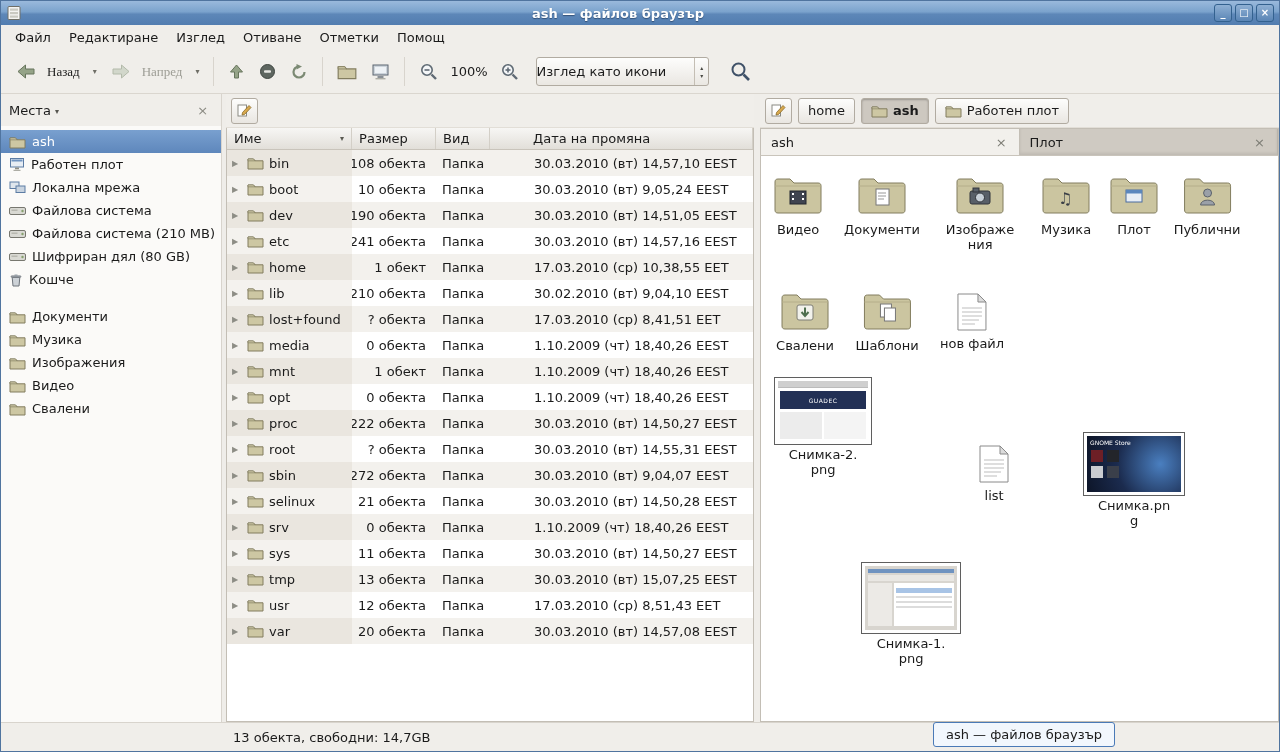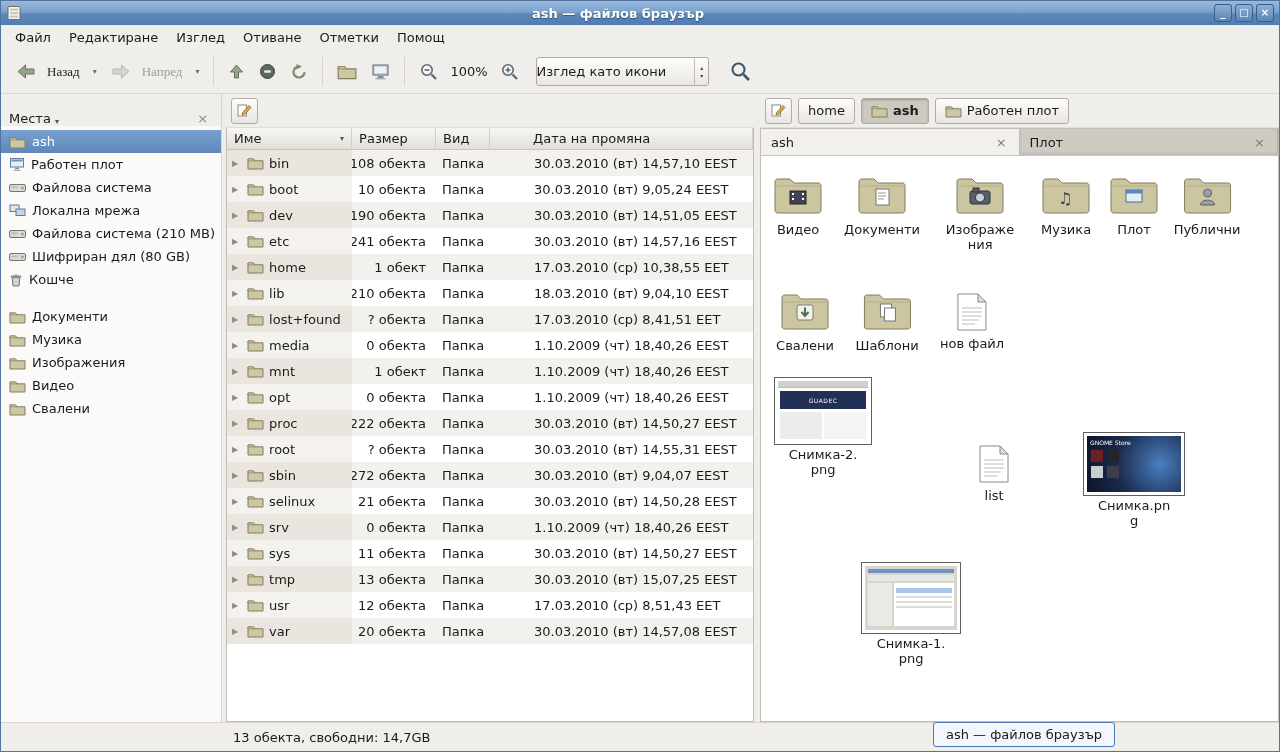--- a/index.html
+++ b/index.html
@@ -18,21 +18,21 @@
 .chev{font-size:8px;color:#6e6e66;margin-left:2px;}
 .tbtn.disabled{color:#9d9d95;}
 .tsep{width:1px;align-self:stretch;margin:7px 7px;background:#D8D4CD;}
 .zoom-label{padding:0 5px;}
 .combo{height:29px;margin-left:10px;display:flex;align-items:center;border:1px solid #B1ABA1;border-radius:3px;background:linear-gradient(#FDFDFC,#EAE7E2);}
 .combo-label{padding-right:28px;}
 .combo-spin{display:flex;flex-direction:column;align-items:center;justify-content:center;border-left:1px solid #C4BEB4;height:100%;padding:0 5px;font-size:6px;color:#4a4a44;line-height:1.25;}
 .search-btn{margin-left:14px;width:34px;height:32px;display:flex;align-items:center;justify-content:center;}
 .main{flex:1;display:flex;min-height:0;}
 .sidebar{flex:0 0 218px;background:#FBFAF8;display:flex;flex-direction:column;border-right:1px solid #D8D4CD;}
-.sidebar-header{height:32px;flex:0 0 32px;display:flex;align-items:flex-end;padding:0 8px;background:#F0EEEA;}
+.sidebar-header{height:32px;flex:0 0 32px;display:flex;align-items:center;padding:0 8px;background:#F0EEEA;}
 .sidebar-title{margin-right:4px;}
 .sidebar-chev{font-size:8px;color:#55554f;flex:1;text-align:left;padding-top:3px;}
 .sidebar-close{color:#8a8a82;font-size:13px;padding:0 5px;}
 .sidebar-list{flex:1;padding-top:4px;overflow:hidden;}
 .place-item{height:23px;display:flex;align-items:center;gap:6px;padding:0 6px 0 8px;white-space:nowrap;}
 .place-item.selected{background:linear-gradient(#79A0CF,#5E87BC);color:#fff;}
 .place-sep{height:14px;}
 .picon{display:inline-flex;align-items:center;flex:0 0 auto;}
 .vsplit{flex:0 0 4px;background:#EFEDE9;}
 .vsplit2{flex:0 0 6px;background:#EFEDE9;}
@@ -232,36 +232,36 @@
                 <rect x="1.5" y="1.5" width="13" height="8.5" fill="#E7EDF4" stroke="#5C7CA4"></rect>
                 <rect x="2.5" y="2.5" width="11" height="2" fill="#6F93C0"></rect>
                 <rect x="6" y="10.5" width="4" height="1.8" fill="#8D8D85"></rect>
                 <rect x="4.5" y="12.8" width="7" height="1.2" fill="#ADADA5"></rect>
               </svg>
             </span>
             <span>Работен плот</span>
           </div>
           <div class="place-item">
             <span class="picon">
+              <svg width="17" height="13" viewBox="0 0 17 13">
+                <rect x="1" y="1" width="9" height="6.5" fill="#DFE6ED" stroke="#5C7CA4"></rect>
+                <rect x="7" y="5" width="9" height="6.5" fill="#C9D4E0" stroke="#5C7CA4"></rect>
+              </svg>
+            </span>
+            <span>Локална мрежа</span>
+          </div>
+          <div class="place-item">
+            <span class="picon">
               <svg width="17" height="12" viewBox="0 0 17 12">
                 <rect x="0.5" y="2.5" width="16" height="7" rx="1.5" fill="#D9D9D3" stroke="#77776F"></rect>
                 <circle cx="13.5" cy="6" r="1.2" fill="#86A06E"></circle>
                 <rect x="2.5" y="4.5" width="6" height="1.5" fill="#B8B8B0"></rect>
               </svg>
             </span>
             <span>Файлова система</span>
-          </div>
-          <div class="place-item">
-            <span class="picon">
-              <svg width="17" height="13" viewBox="0 0 17 13">
-                <rect x="1" y="1" width="9" height="6.5" fill="#DFE6ED" stroke="#5C7CA4"></rect>
-                <rect x="7" y="5" width="9" height="6.5" fill="#C9D4E0" stroke="#5C7CA4"></rect>
-              </svg>
-            </span>
-            <span>Локална мрежа</span>
           </div>
           <div class="place-item">
             <span class="picon">
               <svg width="17" height="12" viewBox="0 0 17 12">
                 <rect x="0.5" y="2.5" width="16" height="7" rx="1.5" fill="#D9D9D3" stroke="#77776F"></rect>
                 <circle cx="13.5" cy="6" r="1.2" fill="#86A06E"></circle>
                 <rect x="2.5" y="4.5" width="6" height="1.5" fill="#B8B8B0"></rect>
               </svg>
             </span>
             <span>Файлова система (210 MB)</span>
@@ -446,21 +446,21 @@
                 <span class="picon">
                   <svg width="17" height="14" viewBox="0 0 17 14">
                     <path d="M1 3 L6.5 3 L8 4.8 L16 4.8 L16 13 L1 13 Z" fill="#CDC7A3" stroke="#827D5F"></path>
                     <path d="M1 3 L6.5 3 L8 4.8 L1 4.8 Z" fill="#DED8B6" stroke="#827D5F" stroke-width="0.8"></path>
                   </svg>
                 </span>
                 <span>lib</span>
               </div>
               <div class="fcell col-size">210 обекта</div>
               <div class="fcell col-type">Папка</div>
-              <div class="fcell col-mod">18.03.2010 (вт)  9,04,10 EEST</div>
+              <div class="fcell col-mod">30.02.2010 (вт)  9,04,10 EEST</div>
             </div>
             <div class="frow">
               <div class="fcell col-name">
                 <span class="expander">▶</span>
                 <span class="picon">
                   <svg width="17" height="14" viewBox="0 0 17 14">
                     <path d="M1 3 L6.5 3 L8 4.8 L16 4.8 L16 13 L1 13 Z" fill="#CDC7A3" stroke="#827D5F"></path>
                     <path d="M1 3 L6.5 3 L8 4.8 L1 4.8 Z" fill="#DED8B6" stroke="#827D5F" stroke-width="0.8"></path>
                   </svg>
                 </span>

